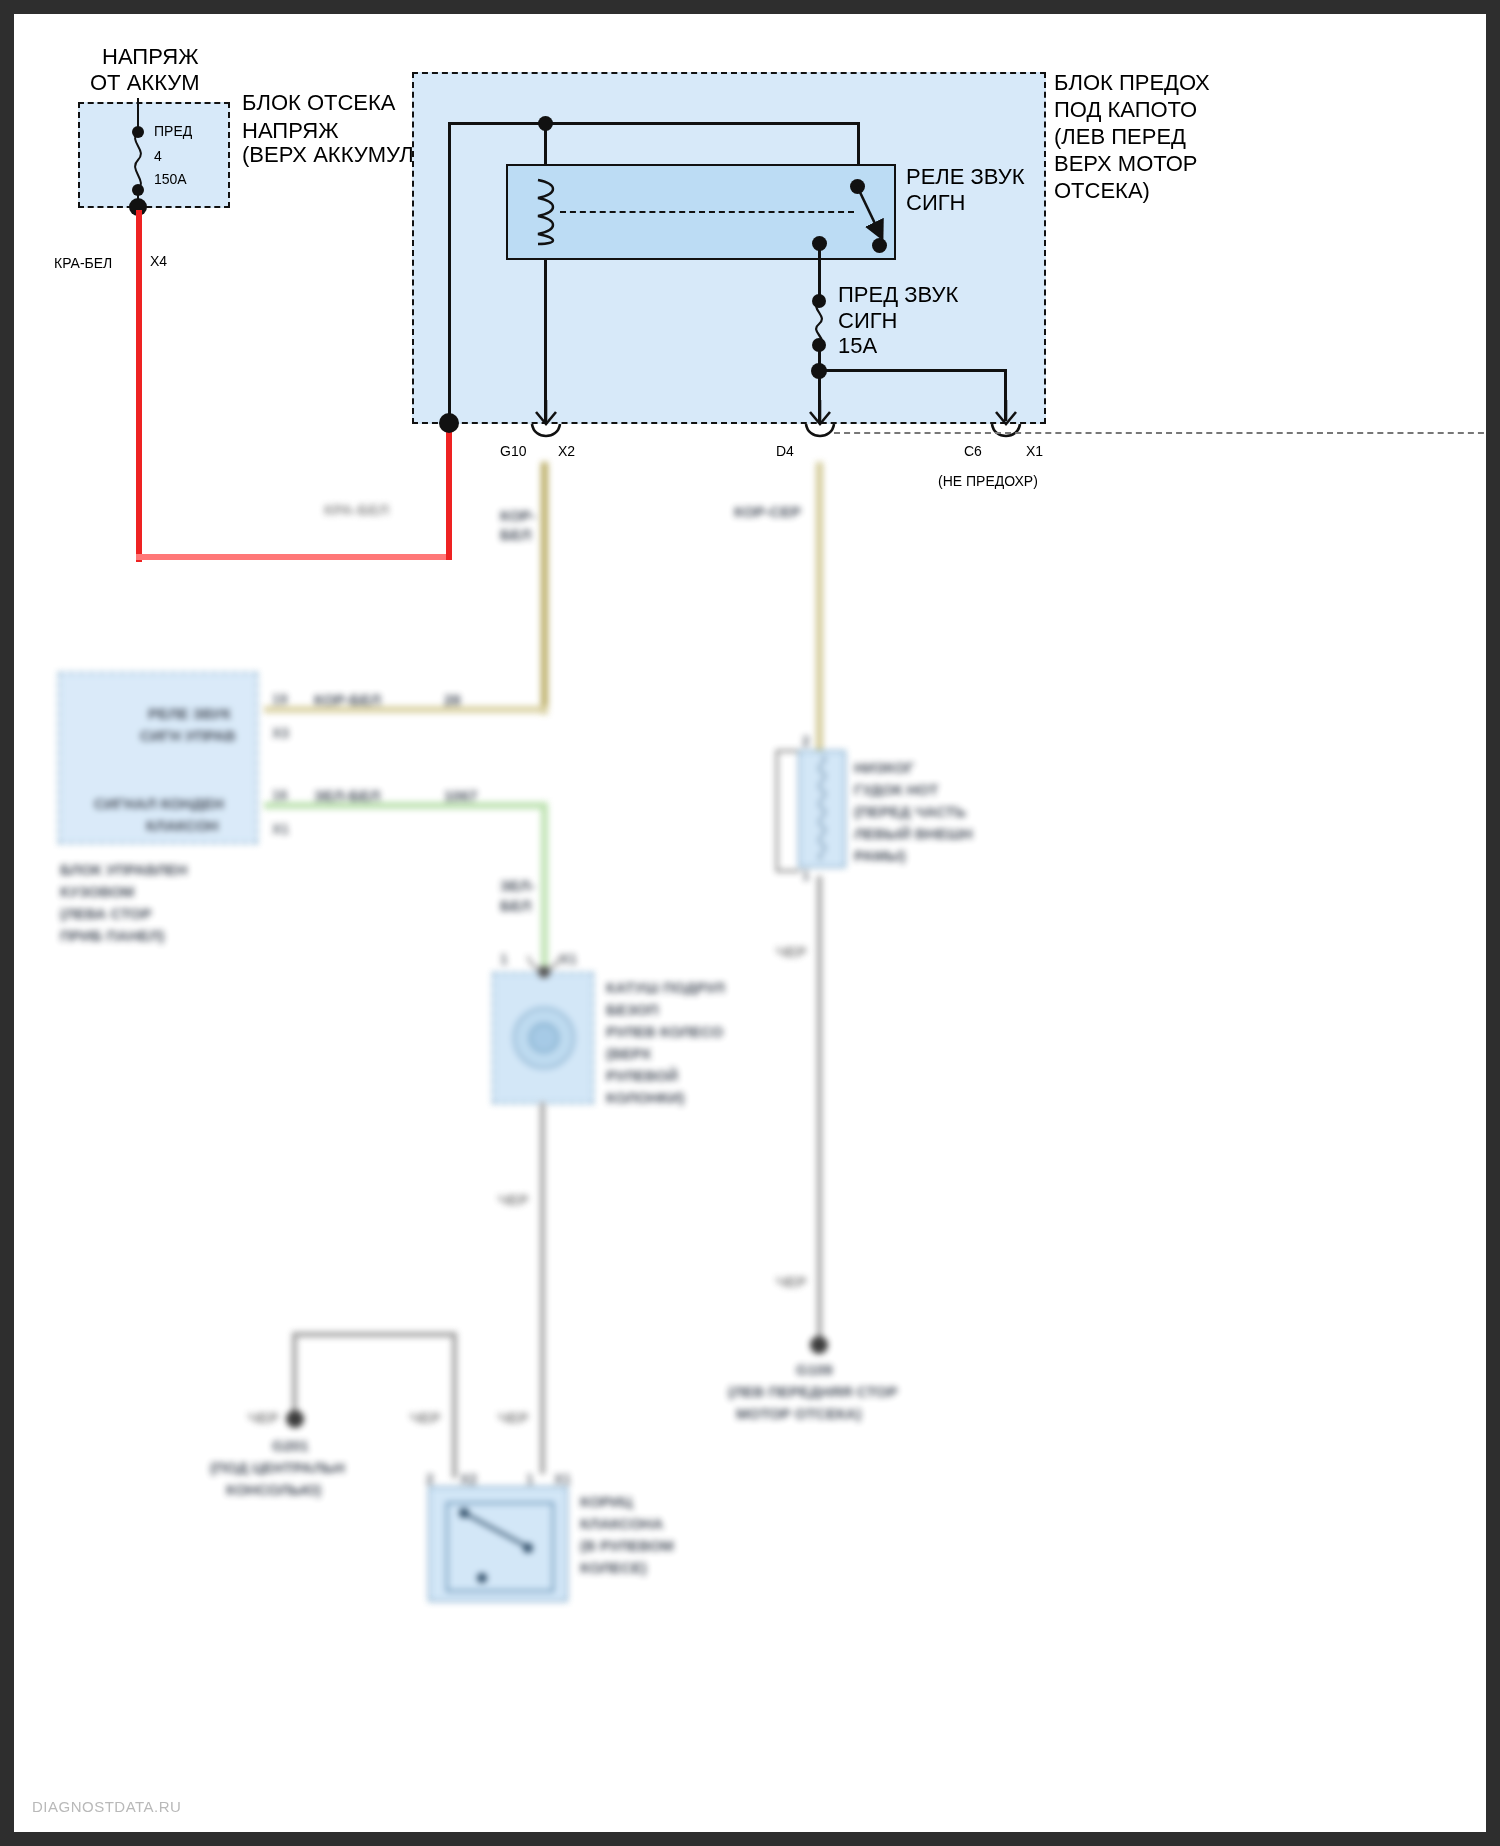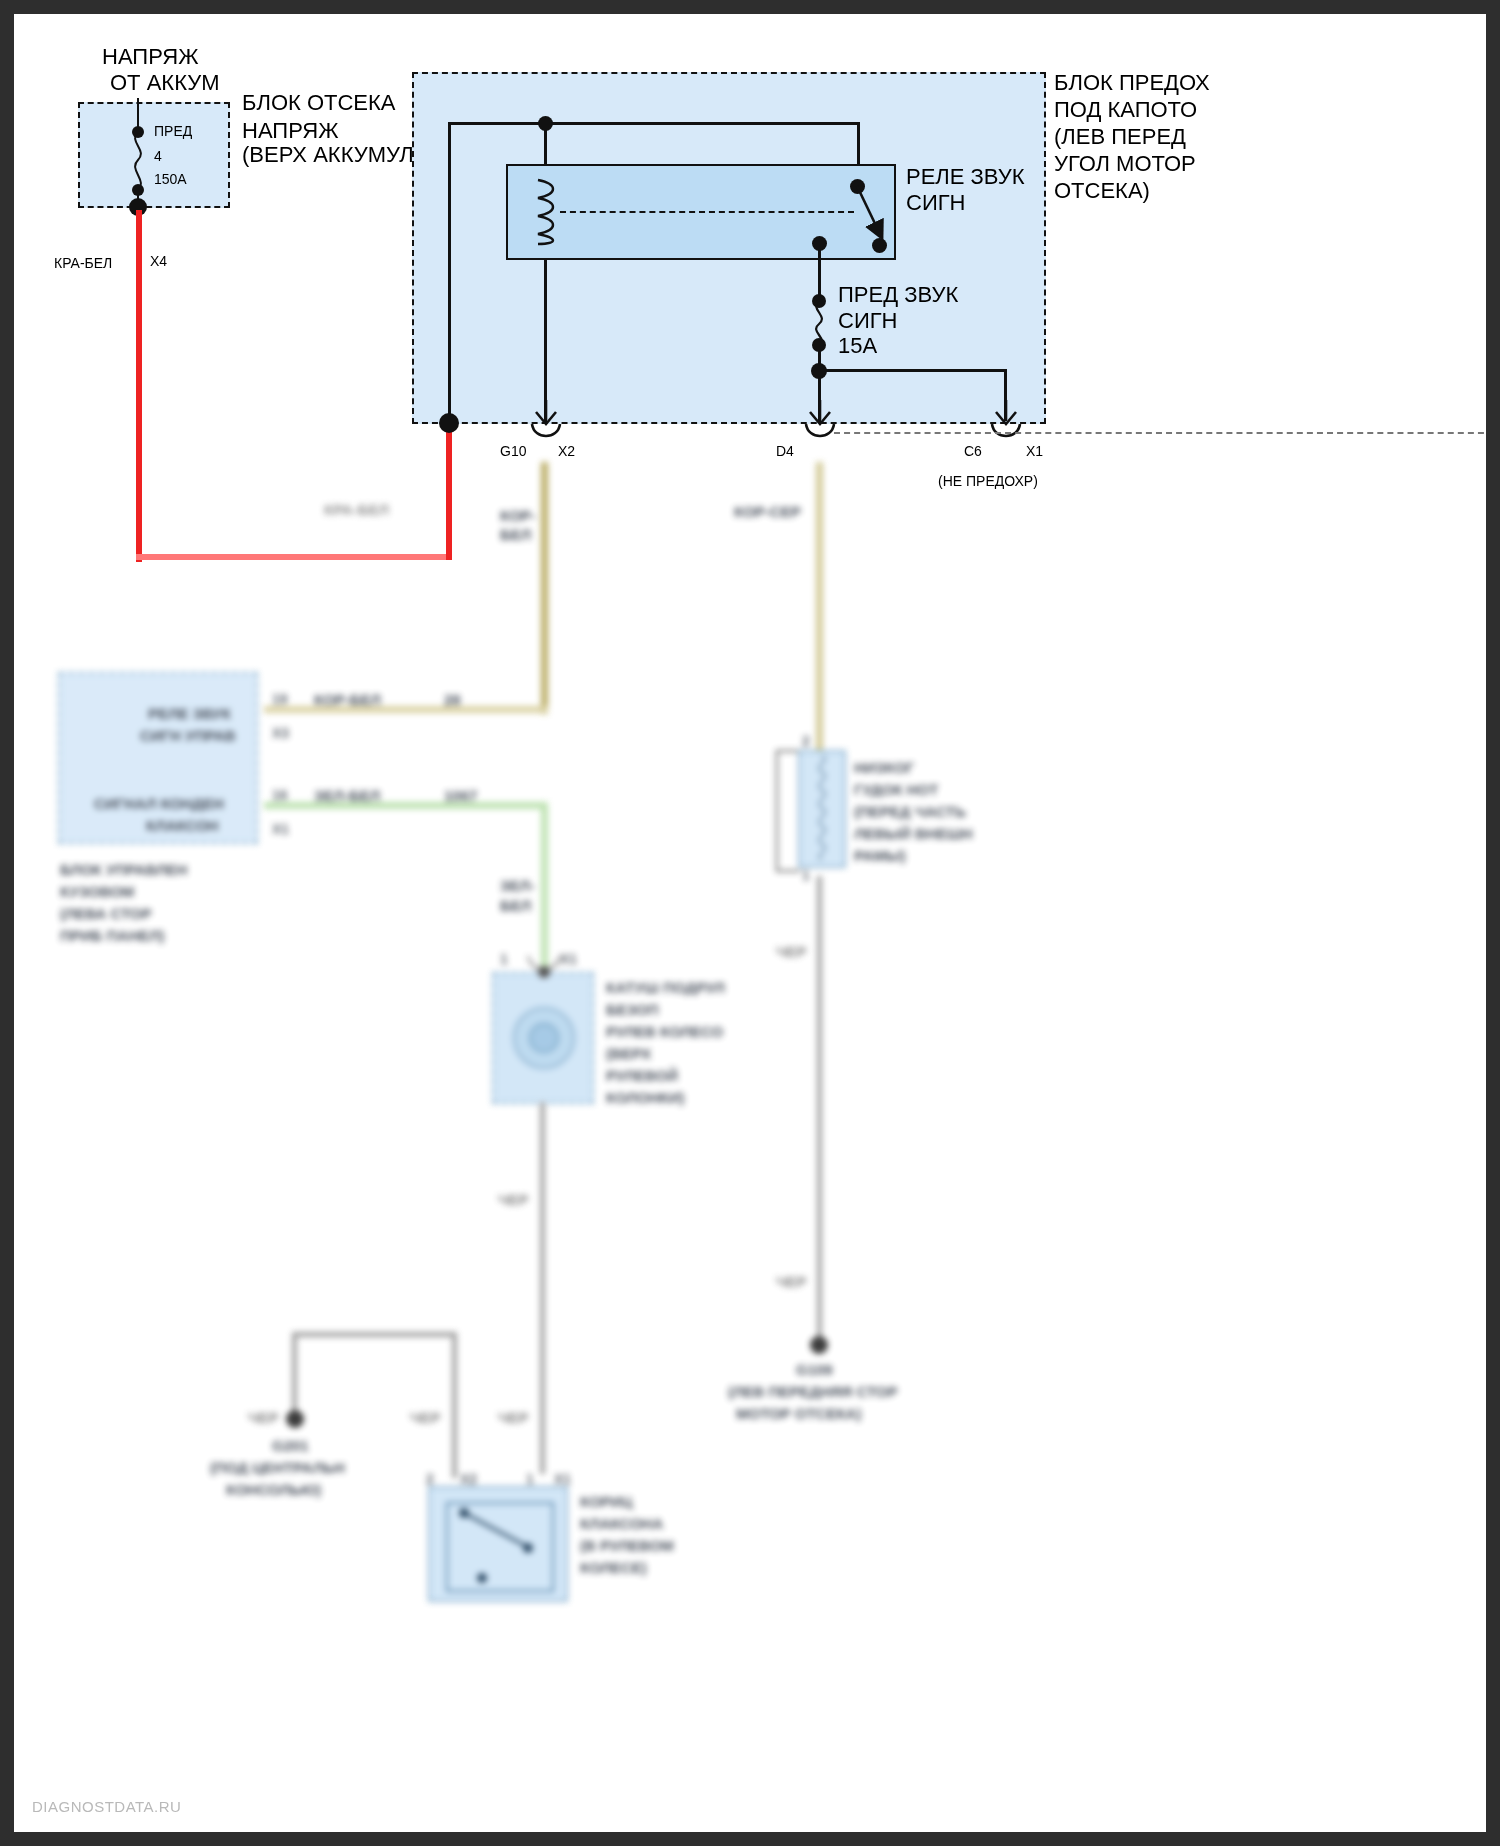--- a/index.html
+++ b/index.html
@@ -38,21 +38,21 @@
   .sm2{position:absolute;font-size:14px;line-height:18px;color:#555c66;white-space:pre;font-weight:bold;}
   .watermark{position:absolute;font-size:15px;color:#b9b9b9;letter-spacing:.5px;}
 </style>
 </head>
 <body>
 
 <div id="page">
  <div id="canvas">
 
   <div class="txt big" style="left:88px;top:30px;text-align:center;">НАПРЯЖ</div>
-  <div class="txt big" style="left:76px;top:56px;margin-left:20px;">ОТ АККУМ</div>
+  <div class="txt big" style="left:76px;top:56px;">ОТ АККУМ</div>
 
   <div class="blk" style="left:64px;top:88px;width:152px;height:106px;"></div>
 
   <div class="ln" style="left:123px;top:84px;width:2px;height:34px;"></div>
   <div class="dot" style="left:118px;top:112px;width:12px;height:12px;"></div>
   <svg style="position:absolute;left:110px;top:118px;width:28px;height:60px;">
     <path d="M14 0 C 4 10, 24 18, 14 28 C 4 38, 24 48, 14 58" stroke="#111" stroke-width="2" fill="none"></path>
   </svg>
   <div class="dot" style="left:118px;top:170px;width:12px;height:12px;"></div>
   <div class="ln" style="left:123px;top:178px;width:2px;height:14px;"></div>
@@ -71,21 +71,21 @@
 
   <div class="ln" style="left:122px;top:196px;width:6px;height:352px;background:#ee2222;"></div>
   <div class="ln" style="left:122px;top:540px;width:316px;height:6px;background:#f77;"></div>
   <div class="ln" style="left:432px;top:408px;width:6px;height:138px;background:#ee2222;"></div>
 
   <div class="blk" style="left:398px;top:58px;width:634px;height:352px;"></div>
 
   <div class="txt big" style="left:1040px;top:56px;">БЛОК ПРЕДОХ</div>
   <div class="txt big" style="left:1040px;top:83px;">ПОД КАПОТО</div>
   <div class="txt big" style="left:1040px;top:110px;">(ЛЕВ ПЕРЕД</div>
-  <div class="txt big" style="left:1040px;top:137px;">УГОЛ МОТОР</div>
+  <div class="txt big" style="left:1040px;top:137px;">ВЕРХ МОТОР</div>
   <div class="txt big" style="left:1040px;top:164px;">ОТСЕКА)</div>
 
   <div class="ln" style="left:434px;top:108px;width:412px;height:3px;"></div>
   <div class="ln" style="left:434px;top:108px;width:3px;height:304px;"></div>
   <div class="dot" style="left:524px;top:102px;width:15px;height:15px;"></div>
   <div class="ln" style="left:530px;top:108px;width:3px;height:300px;"></div>
   <div class="ln" style="left:843px;top:108px;width:3px;height:64px;"></div>
 
   <div class="blk solid" style="left:492px;top:150px;width:390px;height:96px;"></div>
 

